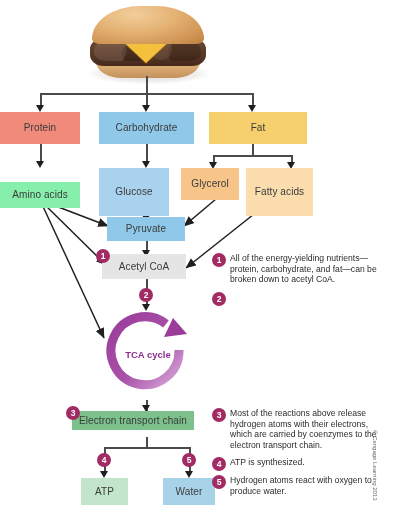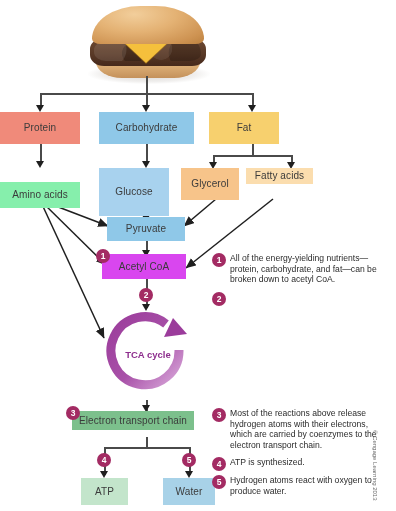--- a/index.html
+++ b/index.html
@@ -253,45 +253,45 @@
   <div style="position:absolute; left:104px; top:349px; width:88px; text-align:center; font-size:9.5px; font-weight:bold; color:#8E2F8E;">TCA cycle</div>
 
   <div class="node" style="left:0px; top:112px; width:80px; height:32px; background:#F08A7A;">
     <span>Protein</span>
   </div>
 
   <div class="node" style="left:99px; top:112px; width:95px; height:32px; background:#8FC8E8;">
     <span>Carbohydrate</span>
   </div>
 
-  <div class="node" style="left:209px; top:112px; width:70px; height:32px; background:#F7D06E;">
+  <div class="node" style="left:209px; top:112px; width:98px; height:32px; background:#F7D06E;">
     <span>Fat</span>
   </div>
 
   <div class="node" style="left:0px; top:168px; width:80px; height:26px; background:#86efac;margin-top:14px;">
     <span>Amino acids</span>
   </div>
 
   <div class="node" style="left:99px; top:168px; width:70px; height:48px; background:#A8D2EE;">
     <span>Glucose</span>
   </div>
 
   <div class="node" style="left:181px; top:168px; width:58px; height:32px; background:#F7C48A;">
     <span>Glycerol</span>
   </div>
 
-  <div class="node" style="left:246px; top:168px; width:67px; height:16px; background:#FBDDAE;">
+  <div class="node" style="left:246px; top:168px; width:67px; height:48px; background:#FBDDAE;">
     <span>Fatty acids</span>
   </div>
 
   <div class="node" style="left:107px; top:217px; width:78px; height:24px; background:#8FC8E8;text-align:right;">
     <span>Pyruvate</span>
   </div>
 
-  <div class="node" style="left:102px; top:254px; width:84px; height:25px; background:#d946ef;">
+  <div class="node" style="left:102px; top:254px; width:84px; height:25px; background:#e5e5e5;">
     <span>Acetyl CoA</span>
   </div>
 
   <div class="node" style="left:72px; top:411px; width:122px; height:19px; background:#7CC08C;">
     <span>Electron transport chain</span>
   </div>
 
   <div class="node" style="left:81px; top:478px; width:47px; height:27px; background:#C3E5CB;">
     <span>ATP</span>
   </div>

